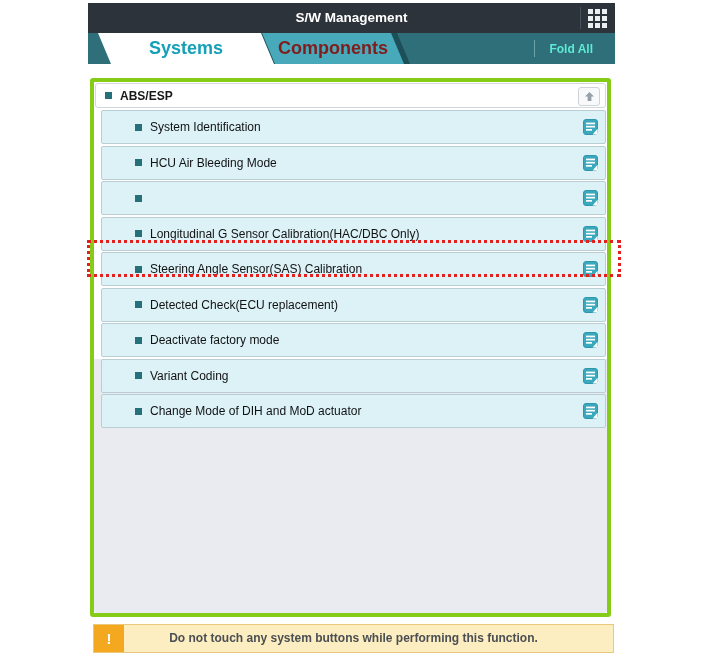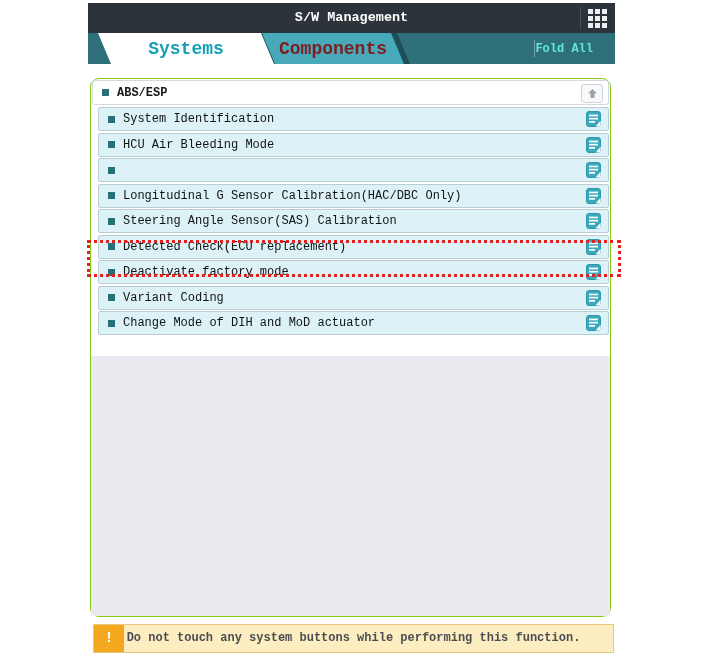--- a/index.html
+++ b/index.html
@@ -1,17 +1,17 @@
 <!DOCTYPE html>
 <html><head>
 <meta charset="utf-8">
 <style>
   * { margin:0; padding:0; box-sizing:border-box; }
   body { background:#ffffff; font-family:"Liberation Sans", sans-serif; }
-  .screen { position:relative; width:701px; height:657px; background:#ffffff; overflow:hidden;font-family:Liberation Mono, monospace; }
+  .screen { position:relative; width:701px; height:657px; background:#ffffff; overflow:hidden; }
 
   
   .titlebar { position:absolute; left:88px; top:3px; width:527px; height:30px; background:#2d333a; }
   .title { position:absolute; left:0; right:0; top:0; height:30px; line-height:30px;
            text-align:center; color:#ffffff; font-weight:bold; font-size:13.5px; }
   .titlebar-divider { position:absolute; right:34px; top:4px; height:22px; width:1px; background:#4a515a; }
   .grid-btn { position:absolute; right:5px; top:4px; width:25px; height:22px; display:flex; align-items:center; justify-content:center; cursor:pointer; }
   .grid-icon { display:grid; grid-template-columns:repeat(3,5px); grid-template-rows:repeat(3,5px); gap:2px; }
   .grid-icon i { background:#eceff1; display:block; }
 
@@ -24,33 +24,33 @@
   .shadow-systems { left:16px; width:176px; }
   .tab-systems { left:10px; width:176px; background:#ffffff; color:#14a0b6; }
   .shadow-components { left:180px; width:142px; }
   .tab-components { left:174px; width:142px; background:#47a9ba; color:#7f1d1d; }
   .fold-divider { position:absolute; left:446px; top:7px; height:17px; width:1px; background:#6fa3ab; }
   .fold-btn { position:absolute; right:0; top:0; height:31px; padding:0 22px 0 14px; display:flex; align-items:center;
               color:#5eead4; font-weight:bold; font-size:12px; cursor:pointer; }
 
   
   .panel { position:absolute; left:90px; top:78px; width:521px; height:539px; background:#ffffff;
-           border:1px solid #84cc16; border-radius:9px; }
+           border:4px solid #84cc16; border-radius:3px; }
   .panel-filler { position:absolute; left:0; right:0; top:277px; bottom:0; background:#e9ebf1; border-radius:0 0 3px 3px; }
 
   .group-header { position:absolute; left:1px; top:1px; right:1px; height:25px; background:#ffffff;
                   border:1px solid #d4d8de; border-radius:3px; display:flex; align-items:center; cursor:pointer; }
   .bullet { width:7px; height:7px; background:#26707a; margin:0 8px 0 9px; flex:0 0 auto; }
   .group-label { font-weight:bold; font-size:12px; color:#16181a; }
   .collapse-btn { position:absolute; right:5px; top:3px; width:22px; height:19px; border:1px solid #cfd4da;
                   border-radius:3px; background:#f8f9fb; display:flex; align-items:center; justify-content:center; cursor:pointer; }
 
   .rows { position:absolute; left:7px; right:1px; top:28px; display:flex; flex-direction:column; gap:1.5px; }
-  .row { position:relative; height:24px; background:#ddf2f6; border:1px solid #b9cdd4; border-radius:2px;
-         display:flex; align-items:center; cursor:pointer; }
+  .row { position:relative; height:34px; background:#ddf2f6; border:1px solid #b9cdd4; border-radius:2px;
+         display:flex; align-items:center; cursor:pointer;padding-left:24px; }
   .row-label { font-size:12px; color:#101214; }
   .doc-icon { position:absolute; right:7px; top:50%; transform:translateY(-50%); line-height:0; }
 
   
   .red-box { position:absolute; left:87px; top:240px; width:534px; height:37px;
              border:3px dotted #e3201e; pointer-events:none; }
 
   
   .warnbar { position:absolute; left:93px; top:624px; width:521px; height:29px;
              background:#fdeec1; border:1px solid #ecc97a; }

